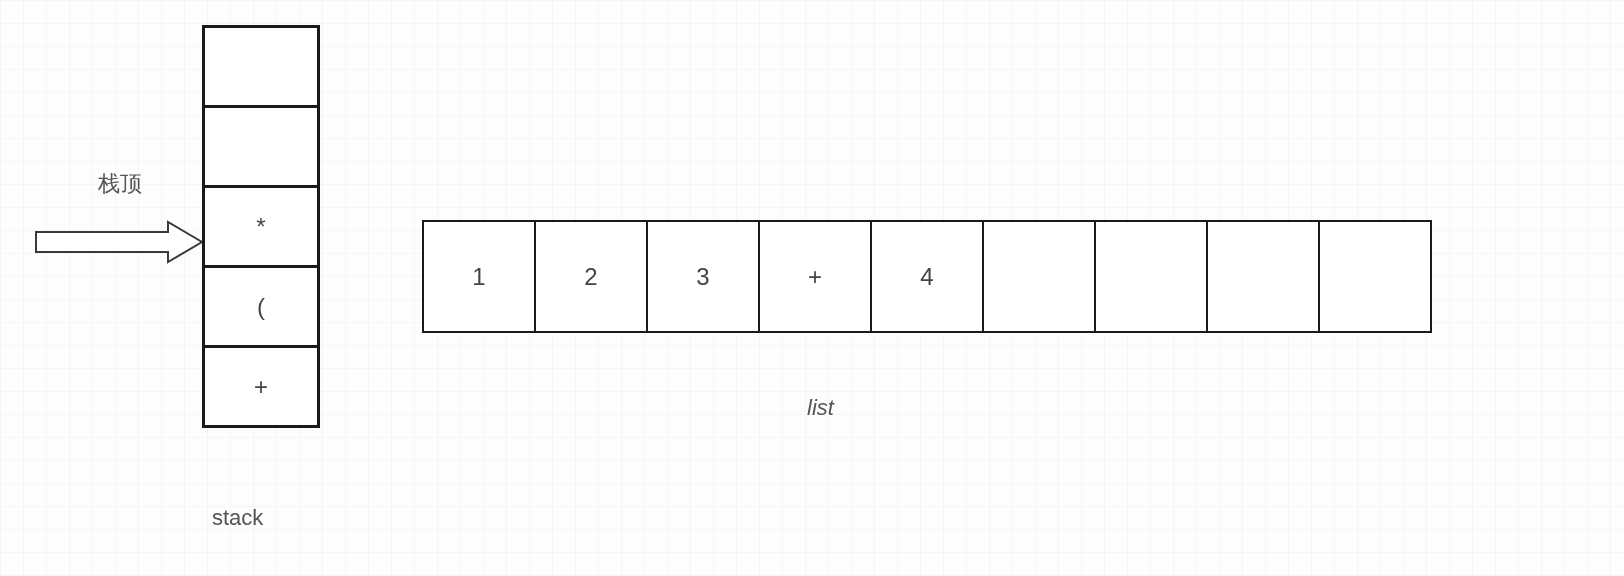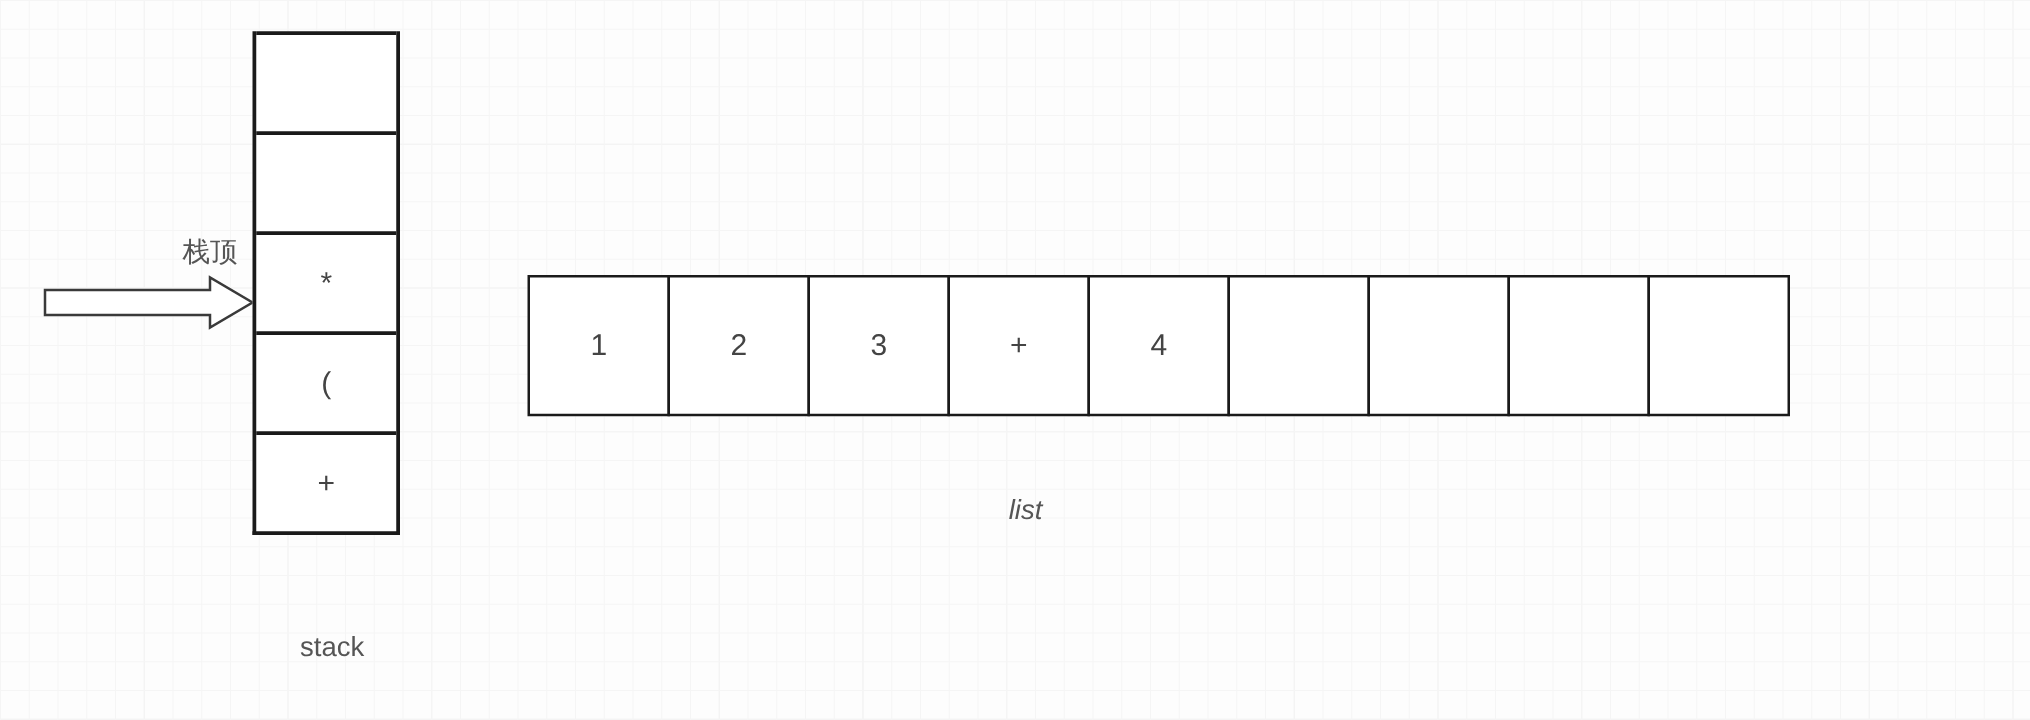--- a/index.html
+++ b/index.html
@@ -64,37 +64,37 @@
   }
   .list-cell:first-child { margin-left: 0; }
 </style>
 </head>
 <body>
 
 <div class="grid-bg"></div>
 
 <div class="canvas">
 
-  <div class="label" style="left:98px; top:187px;margin-left:48px;">栈顶</div>
+  <div class="label" style="left:98px; top:169px;">栈顶</div>
 
   <svg class="arrow-svg" style="left:36px; top:222px;" width="168" height="40">
     <g fill="none" stroke="#3a3a3a" stroke-width="2">
       <path d="M0 10 H132 V0 L166 20 L132 40 V30 H0 Z" fill="#ffffff"></path>
     </g>
   </svg>
 
   <div class="stack">
     <div class="stack-cell"></div>
     <div class="stack-cell"></div>
     <div class="stack-cell">*</div>
     <div class="stack-cell">(</div>
     <div class="stack-cell">+</div>
   </div>
 
-  <div class="label" style="left:240px; top:505px;text-align:center;">stack</div>
+  <div class="label" style="left:212px; top:505px;text-align:center;">stack</div>
 
   <div class="list">
     <div class="list-cell">1</div>
     <div class="list-cell">2</div>
     <div class="list-cell">3</div>
     <div class="list-cell">+</div>
     <div class="list-cell">4</div>
     <div class="list-cell"></div>
     <div class="list-cell"></div>
     <div class="list-cell"></div>

